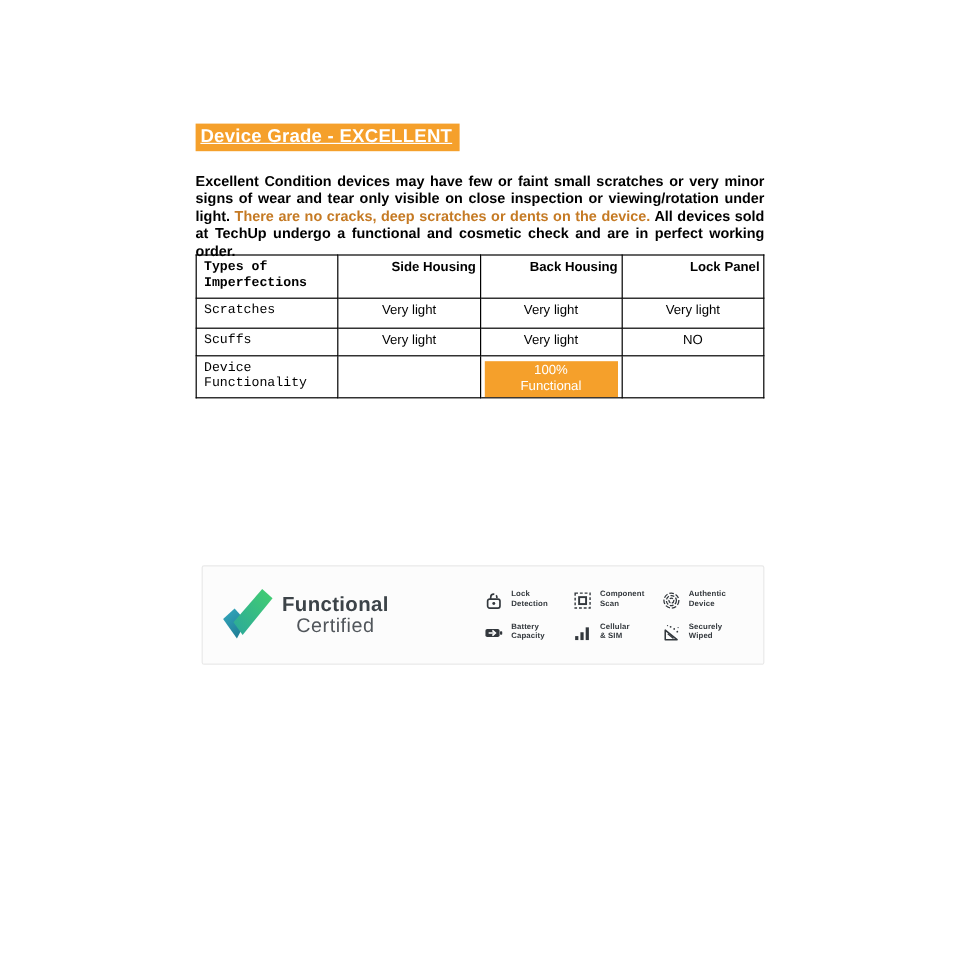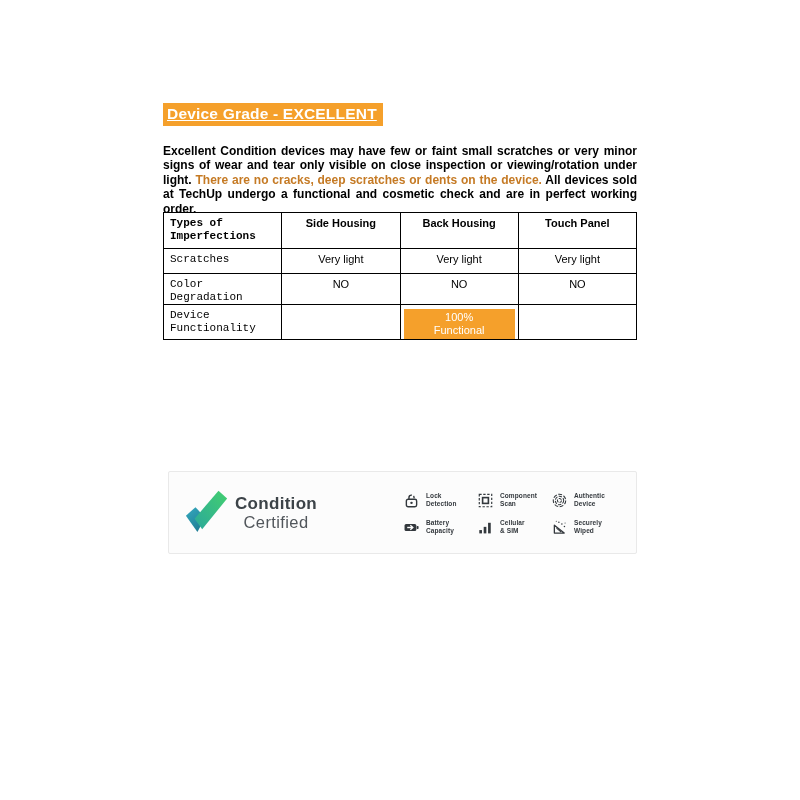--- a/index.html
+++ b/index.html
@@ -34,21 +34,21 @@
   table.grade-table{
     position:absolute;left:163px;top:212px;width:474px;
     border-collapse:collapse;table-layout:fixed;
     font-size:11px;line-height:13px;
   }
   .grade-table th,.grade-table td{
     border:1px solid var(--table-border);
     vertical-align:top;padding:4px 3px 0 3px;
     box-sizing:border-box;overflow:hidden;
   }
-  .grade-table th{font-weight:bold;text-align:center;}
+  .grade-table th{font-weight:bold;text-align:right;}
   .grade-table th.left,.grade-table td.left{text-align:left;padding-left:6px;font-family:Liberation Mono, monospace;}
   .grade-table td{text-align:center;font-weight:normal;margin-left:40px;}
   tr.r-head th{height:36px;}
   tr.r-scratches td{height:25px;}
   tr.r-scuffs td{height:23px;}
   tr.r-colordeg td{height:22px;}
   tr.r-dents td{height:34px;}
   tr.r-func td{height:26px;}
   .hl{
     background:var(--highlight-orange);color:#ffffff;
@@ -86,34 +86,34 @@
   </div>
 
   <p class="para"><span>Excellent Condition devices may have few or faint small scratches or very minor signs of wear and tear only visible on close inspection or viewing/rotation under light. </span><span class="accent">There are no cracks, deep scratches or dents on the device. </span><span>All devices sold at TechUp undergo a functional and cosmetic check and are in perfect working order.</span></p>
 
   <table class="grade-table">
     <thead>
       <tr class="r-head">
         <th class="left">Types of Imperfections</th>
         <th>Side Housing</th>
         <th>Back Housing</th>
-        <th>Touch Panel</th>
+        <th>Lock Panel</th>
       </tr>
     </thead>
     <tbody>
       <tr class="r-scratches">
         <td class="left">Scratches</td>
         <td>Very light</td>
         <td>Very light</td>
         <td>Very light</td>
       </tr>
-      <tr class="r-colordeg">
-        <td class="left">Color Degradation</td>
-        <td>NO</td>
-        <td>NO</td>
+      <tr class="r-scuffs">
+        <td class="left">Scuffs</td>
+        <td>Very light</td>
+        <td>Very light</td>
         <td>NO</td>
       </tr>
       <tr class="r-func">
         <td class="left">Device Functionality</td>
         <td></td>
         <td><span class="hl">100% Functional</span></td>
         <td></td>
       </tr>
     </tbody>
   </table>
@@ -127,21 +127,21 @@
         </linearGradient>
         <linearGradient id="lgShort" x1="0%" y1="0%" x2="60%" y2="100%">
           <stop offset="0%" stop-color="#35AABF"></stop>
           <stop offset="100%" stop-color="#1F7D95"></stop>
         </linearGradient>
       </defs>
       <polygon points="12,21 22,32 14,47 2,30" fill="url(#lgShort)"></polygon>
       <polygon points="11,33 36,4 45,12 19,44" fill="url(#lgLong)"></polygon>
     </svg>
     <div class="brand-block">
-      <div class="brand">Condition</div>
+      <div class="brand">Functional</div>
       <div class="certified">Certified</div>
     </div>
 
     <div class="feature-grid">
 
       <div class="feature">
         <svg class="f-icon" width="15" height="15" viewBox="0 0 14 14" aria-hidden="true">
           <rect x="2.2" y="5.8" width="9.6" height="7" rx="1.6" fill="none" stroke="#33383D" stroke-width="1.3"></rect>
           <path d="M4.6 5.8 V4.4 a2.4 2.4 0 0 1 4.8 0 V5" fill="none" stroke="#33383D" stroke-width="1.3" stroke-dasharray="5.5 1.6"></path>
           <circle cx="7" cy="9.2" r="1.15" fill="#33383D"></circle>

